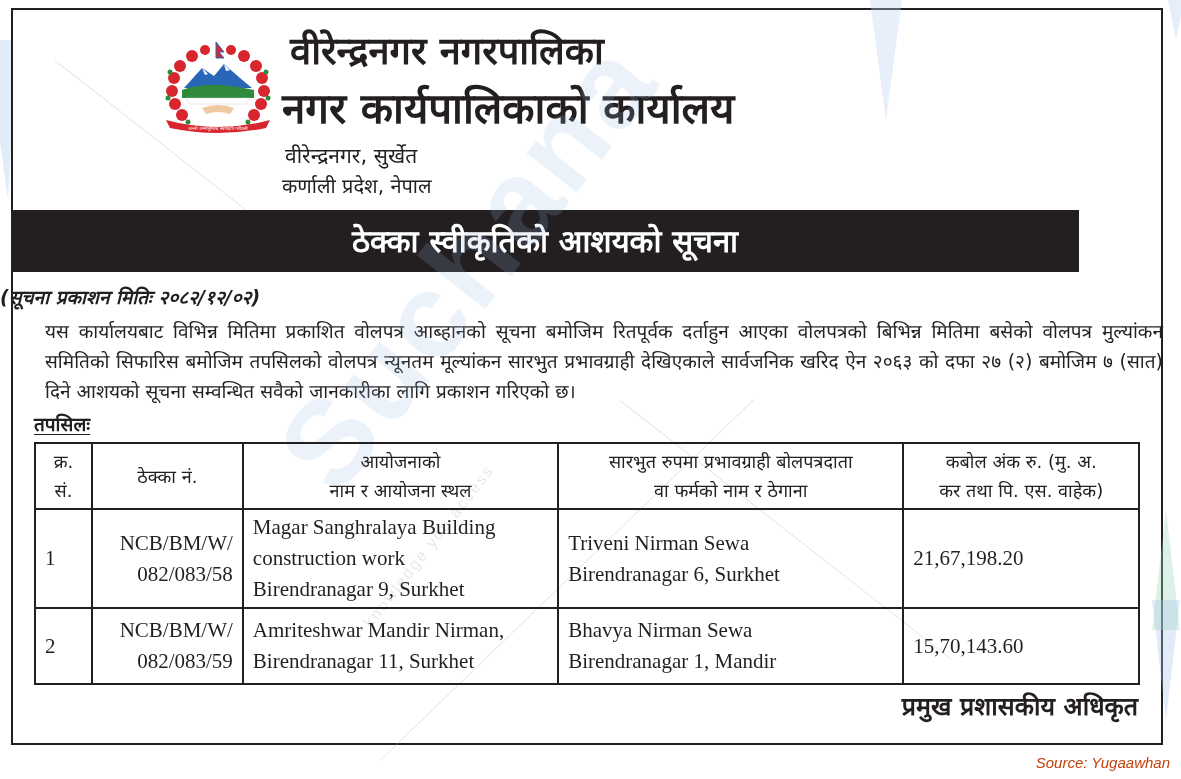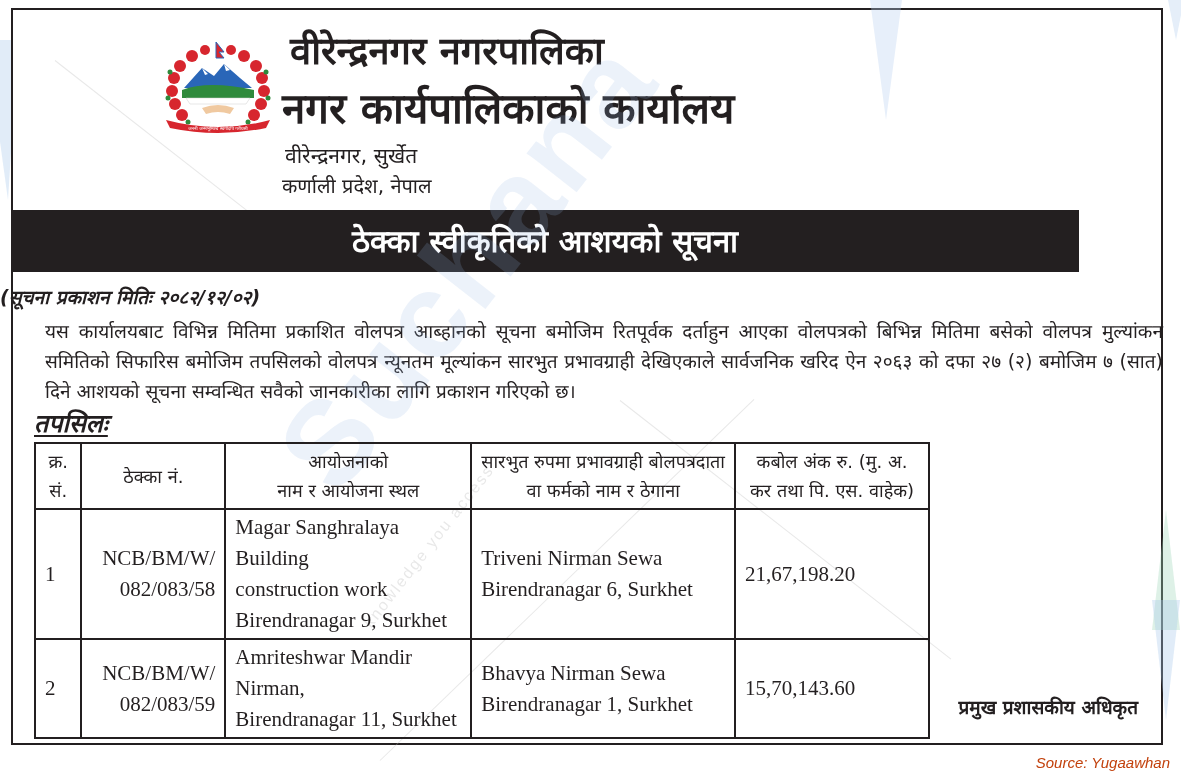--- a/index.html
+++ b/index.html
@@ -59,39 +59,39 @@
     .banner { position: absolute; left: 11px; top: 210px; width: 1068px; height: 62px;
       background: #231f20; color: #ffffff; text-align: center;
       font-size: 31px; font-weight: bold; line-height: 62px; }
 
     .pubdate { position: absolute; top: 283px; left: 0; width: 1181px; text-align: left;
       font-size: 19px; font-weight: bold; line-height: 28px; font-style: italic; }
 
     .para { position: absolute; left: 45px; top: 316px; width: 1118px;
       font-size: 19px; line-height: 30px; text-align: justify; }
 
-    .tapasil { position: absolute; left: 34px; top: 409px; font-size: 25px; font-weight: bold;
-      line-height: 30px; text-decoration: underline; text-underline-offset: 3px; font-style: italic; }
-
-    
-    table.tbl { position: absolute; left: 34px; top: 442px; width: 896px;
+    .tapasil { position: absolute; left: 34px; top: 409px; font-size: 19px; font-weight: bold;
+      line-height: 30px; text-decoration: underline; text-underline-offset: 3px; }
+
+    
+    table.tbl { position: absolute; left: 34px; top: 442px; width: 1106px;
       border-collapse: collapse; border-radius: 29px; }
     table.tbl th, table.tbl td { border: 2px solid #231f20; vertical-align: middle; }
     table.tbl th { font-family: "DejaVu Sans", sans-serif; font-weight: normal;
       font-size: 18px; line-height: 29px; text-align: center; height: 66px; padding: 0 4px; }
     table.tbl td { font-family: "Liberation Serif", serif; font-size: 21px; line-height: 31px;
       padding: 2px 9px; }
     col.c1 { width: 57px; } col.c2 { width: 151px; } col.c3 { width: 316px; }
     col.c4 { width: 346px; } col.c5 { width: 236px; }
     td.sn { text-align: left; padding-left: 8px; }
     td.tender { text-align: right; }
     tr.r1 td { height: 97px; }
     tr.r2 td { height: 76px; }
 
-    .sig { position: absolute; right: 43px; top: 692px; font-size: 19px; font-weight: bold;
+    .sig { position: absolute; right: 43px; top: 692px; font-size: 25px; font-weight: bold;
       line-height: 30px; }
     .source { position: absolute; right: 11px; top: 753px; font-family: "Liberation Sans", sans-serif;
       font-style: italic; font-size: 15px; line-height: 20px; color: #c2410c; }
 
     .line { display: block; }
   </style>
 </head>
 <body>
 
 <div class="wm-shape wm-tri-left"></div>
@@ -220,21 +220,21 @@
       <td class="tender">
         <span class="line">NCB/BM/W/</span>
         <span class="line">082/083/59</span>
       </td>
       <td>
         <span class="line">Amriteshwar Mandir Nirman,</span>
         <span class="line">Birendranagar 11, Surkhet</span>
       </td>
       <td>
         <span class="line">Bhavya Nirman Sewa</span>
-        <span class="line">Birendranagar 1,  Surkhet</span>
+        <span class="line">Birendranagar 1,  Mandir</span>
       </td>
       <td>15,70,143.60</td>
     </tr>
   </tbody>
 </table>
 
 <div class="sig">प्रमुख प्रशासकीय अधिकृत</div>
 <div class="source">Source: Yugaawhan</div>
 
 </body></html>

